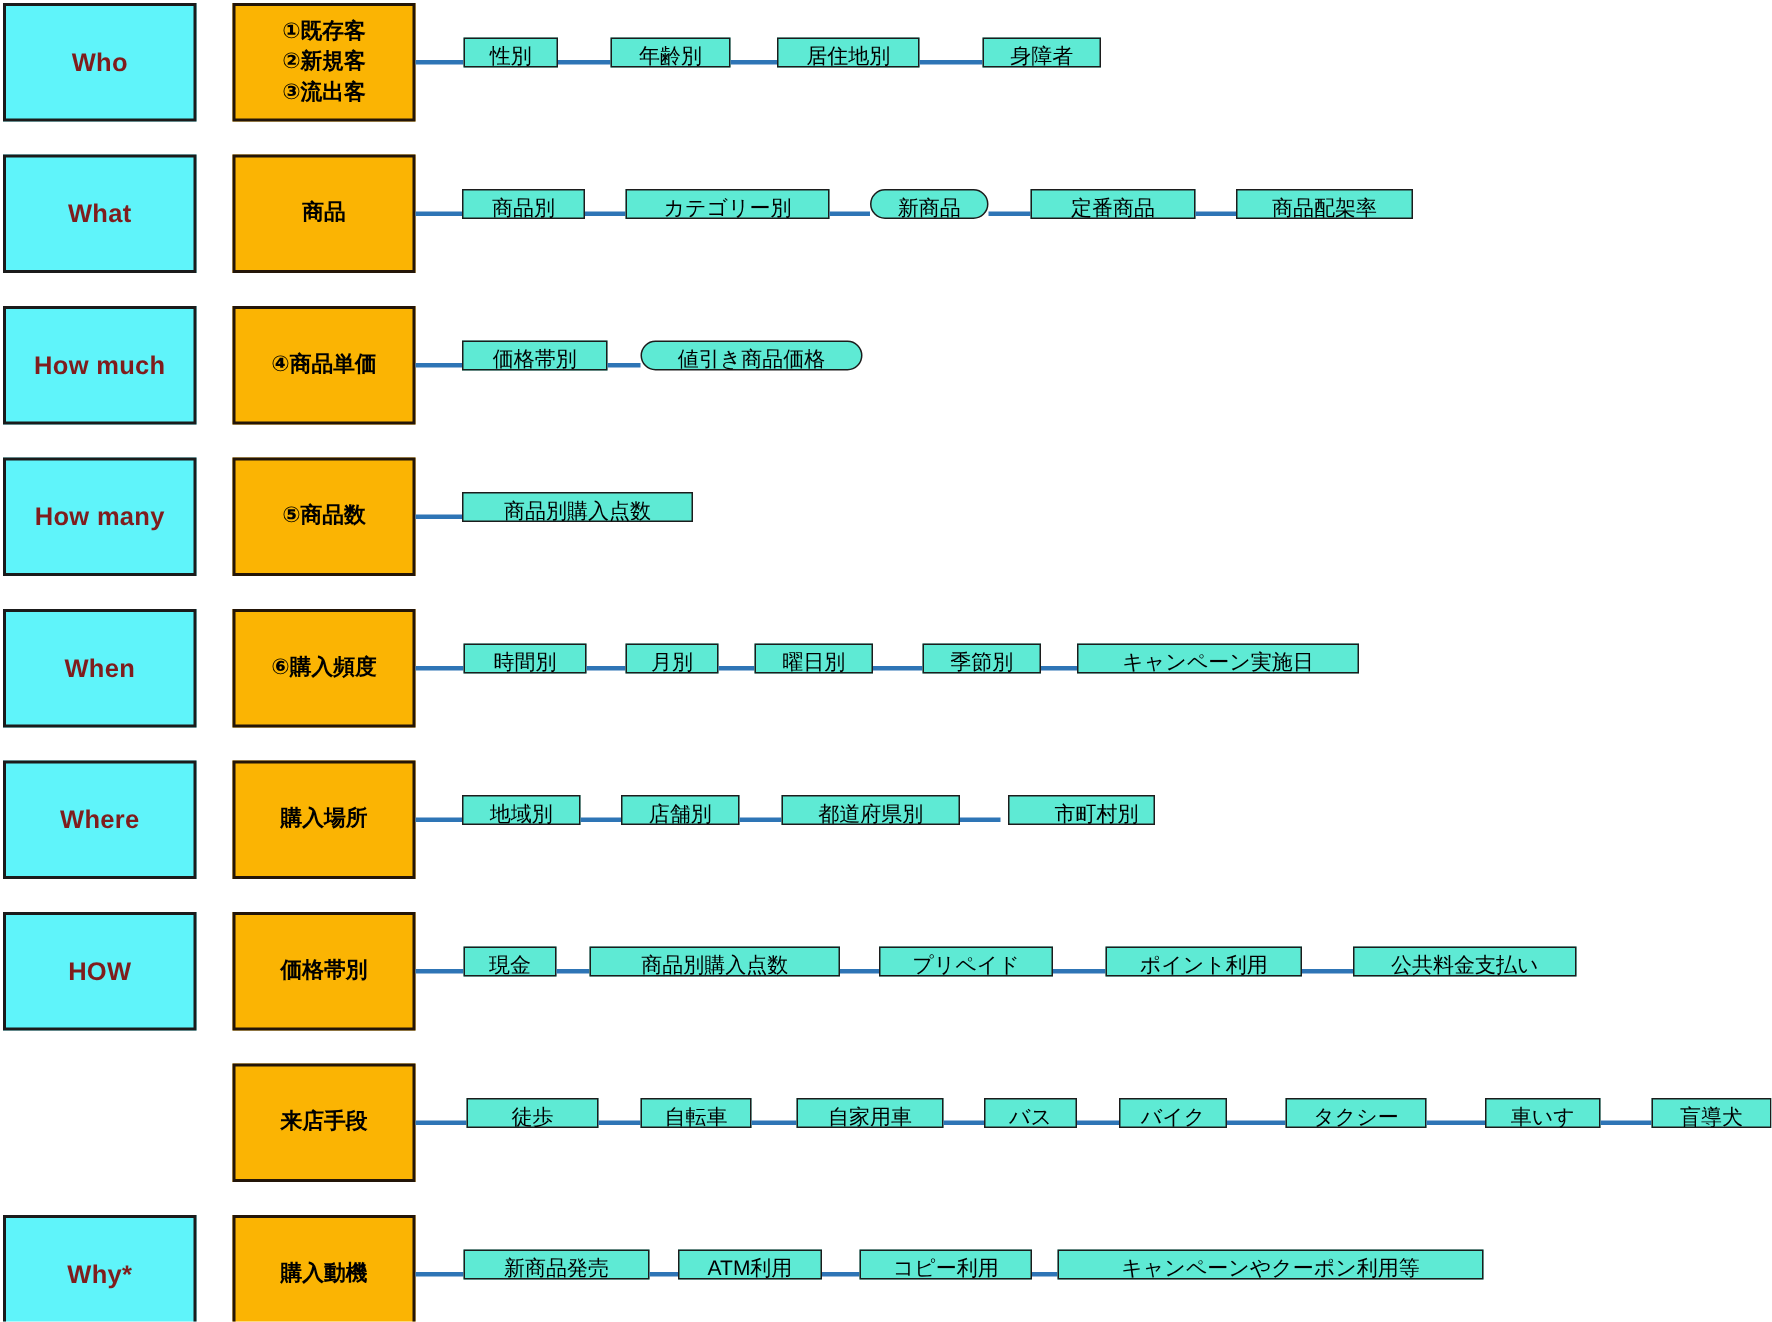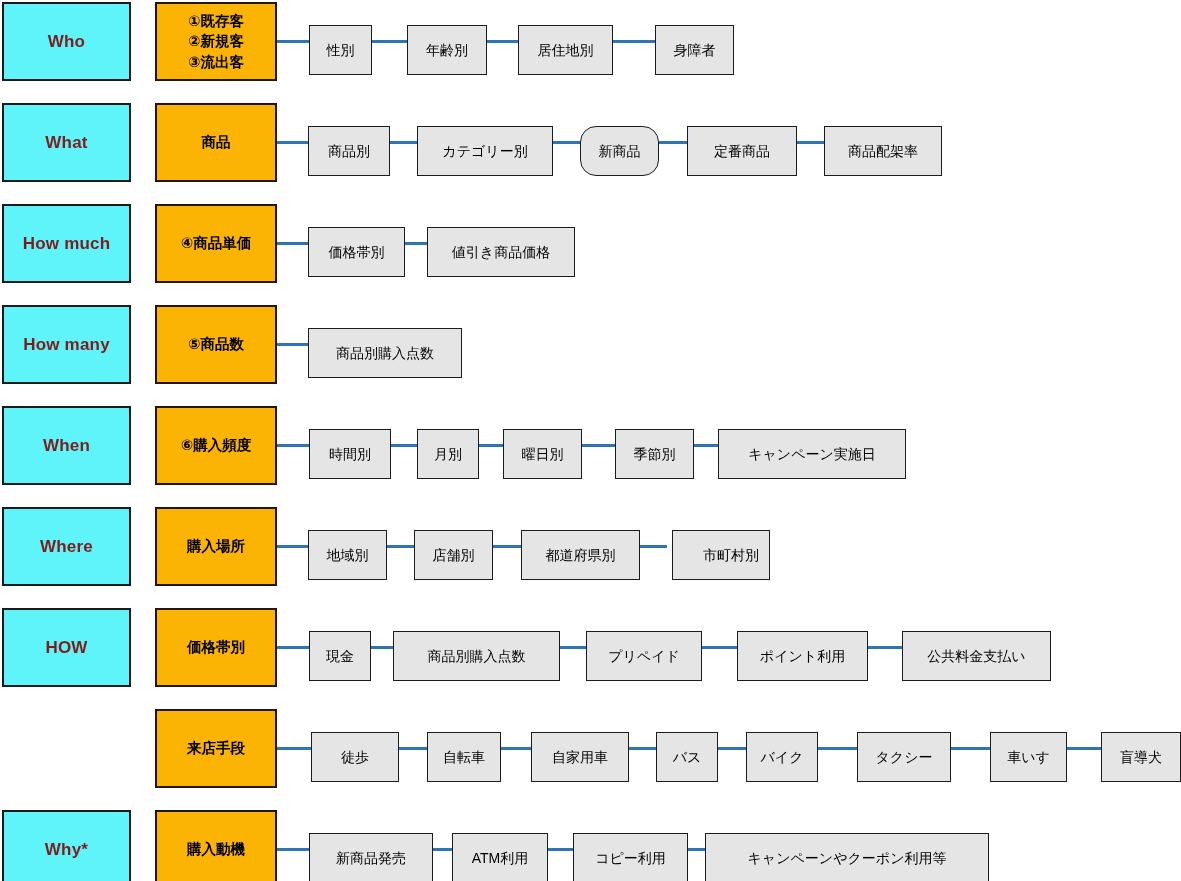--- a/index.html
+++ b/index.html
@@ -55,25 +55,25 @@
     color: #000;
     font-size: 14.5px;
     font-weight: bold;
     line-height: 1.42;
     text-align: center;
   }
   .c-box .cl { display: block; white-space: nowrap; }
   
   .i-box {
     position: absolute;
-    height: 50px;
-    background: #e5e5e5;
+    height: 20px;
+    background: #5eead4;
     border: 1.6px solid #1c1c1c;
     display: flex;
-    align-items: center;
+    align-items: flex-end;
     justify-content: center;
     color: #000;
     font-size: 14px;
     font-weight: 400;
     white-space: nowrap;
     line-height: 1;
   }
   
   .link {
     position: absolute;
@@ -144,21 +144,21 @@
         <span>How much</span>
       </div>
       <div class="c-box">
         <span class="cl">④商品単価</span>
       </div>
       <div class="link" style="left: 277px; width: 31px; top: 38px;"></div>
       <div class="i-box" style="left: 308px; width: 97px; top: 23px;">
         <span>価格帯別</span>
       </div>
       <div class="link" style="left: 405px; width: 22px; top: 38px;"></div>
-      <div class="i-box" style="left: 427px; width: 148px; top: 23px;">
+      <div class="i-box" style="left: 427px; width: 148px; top: 23px; border-radius: 10px;">
         <span>値引き商品価格</span>
       </div>
     </div>
     <div class="row" style="top: 305px;">
       <div class="q-box">
         <span>How many</span>
       </div>
       <div class="c-box">
         <span class="cl">⑤商品数</span>
       </div>

